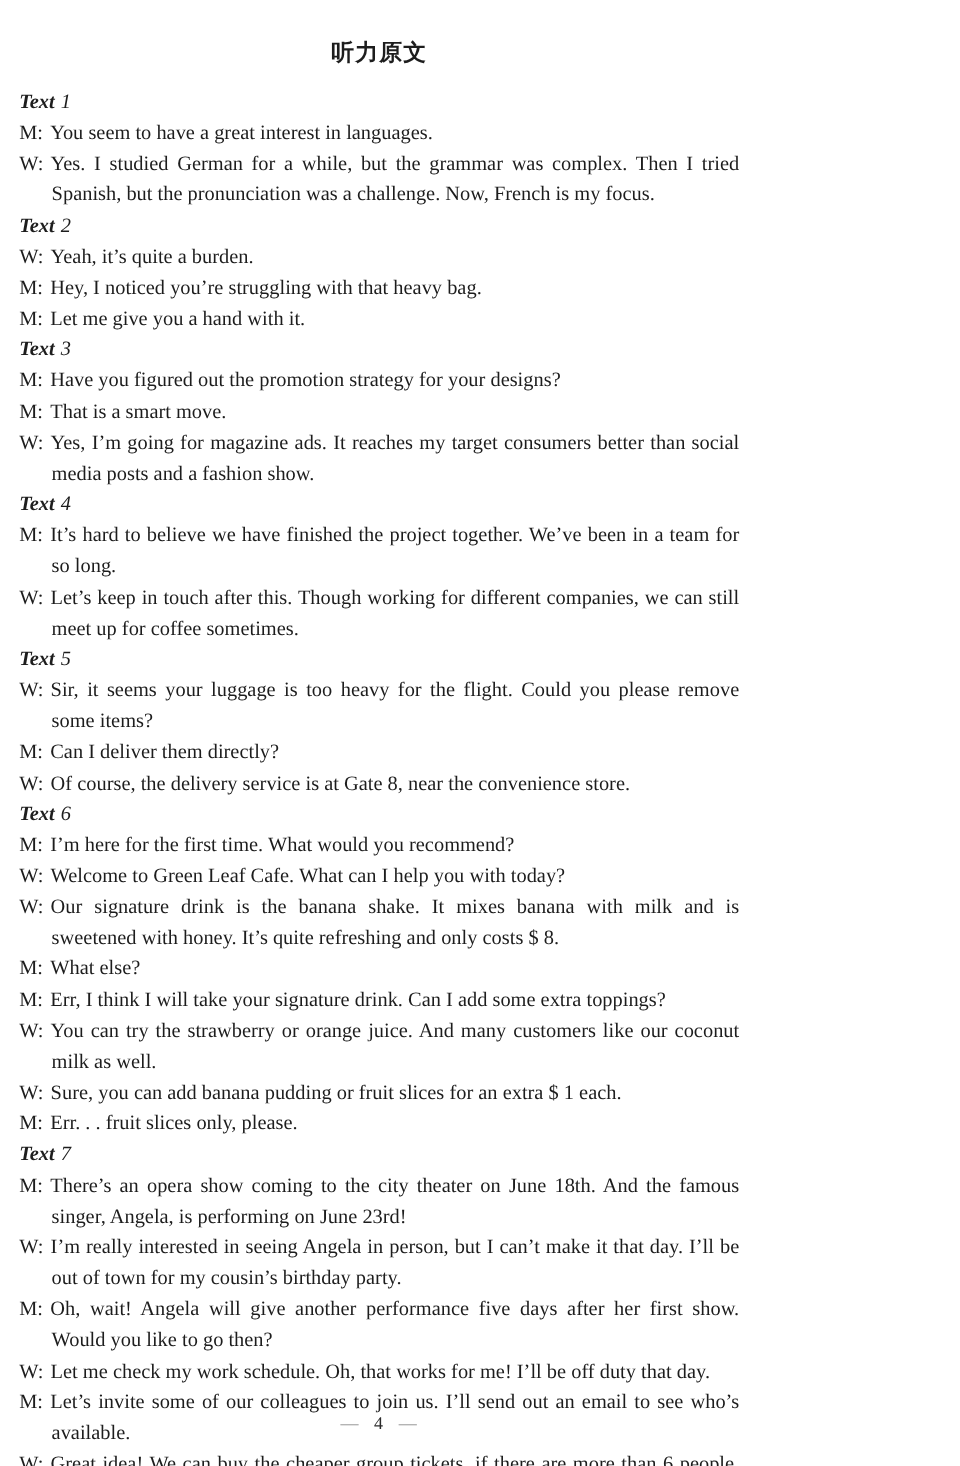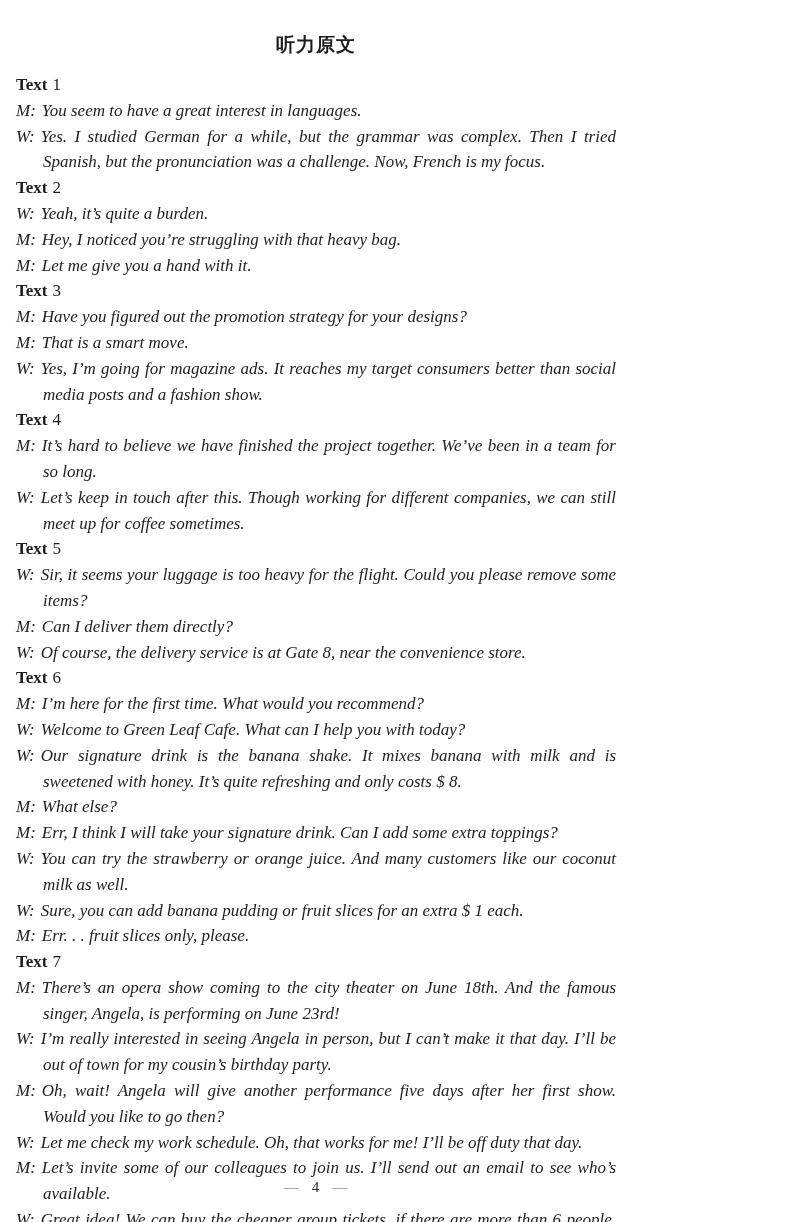--- a/index.html
+++ b/index.html
@@ -7,24 +7,24 @@
     width:800px;height:1222px;background:#ffffff;color:#1d1d1d;
     font-family:"Liberation Serif","DejaVu Serif",serif;overflow:hidden;
   }
   .page{position:relative;width:632px;height:1222px;}
   .title{
     margin:0;padding-top:33px;text-align:center;
     font-family:"DejaVu Sans","Liberation Sans",sans-serif;
     font-weight:700;font-size:19px;letter-spacing:1px;line-height:22px;
   }
   .content{margin:17px 16px 0 16px;font-size:17px;line-height:25.8px;}
-  .thead{margin:0;}
+  .thead{margin:0;font-style:italic;}
   .thead .tword{font-weight:700;}
   .thead .tnum{margin-left:5px;}
-  .line{margin:0;padding-left:27px;text-indent:-27px;text-align:justify;font-style:italic;}
+  .line{margin:0;padding-left:27px;text-indent:-27px;text-align:justify;}
   .colon{margin-right:6px;}
   .footer{
     position:absolute;top:1179px;left:0;width:100%;text-align:center;
     font-size:15px;color:#8f8f8f;letter-spacing:1px;
   }
   .footer .pnum{color:#2b2b2b;margin:0 12px;}
 </style>
 </head>
 <body>
 

